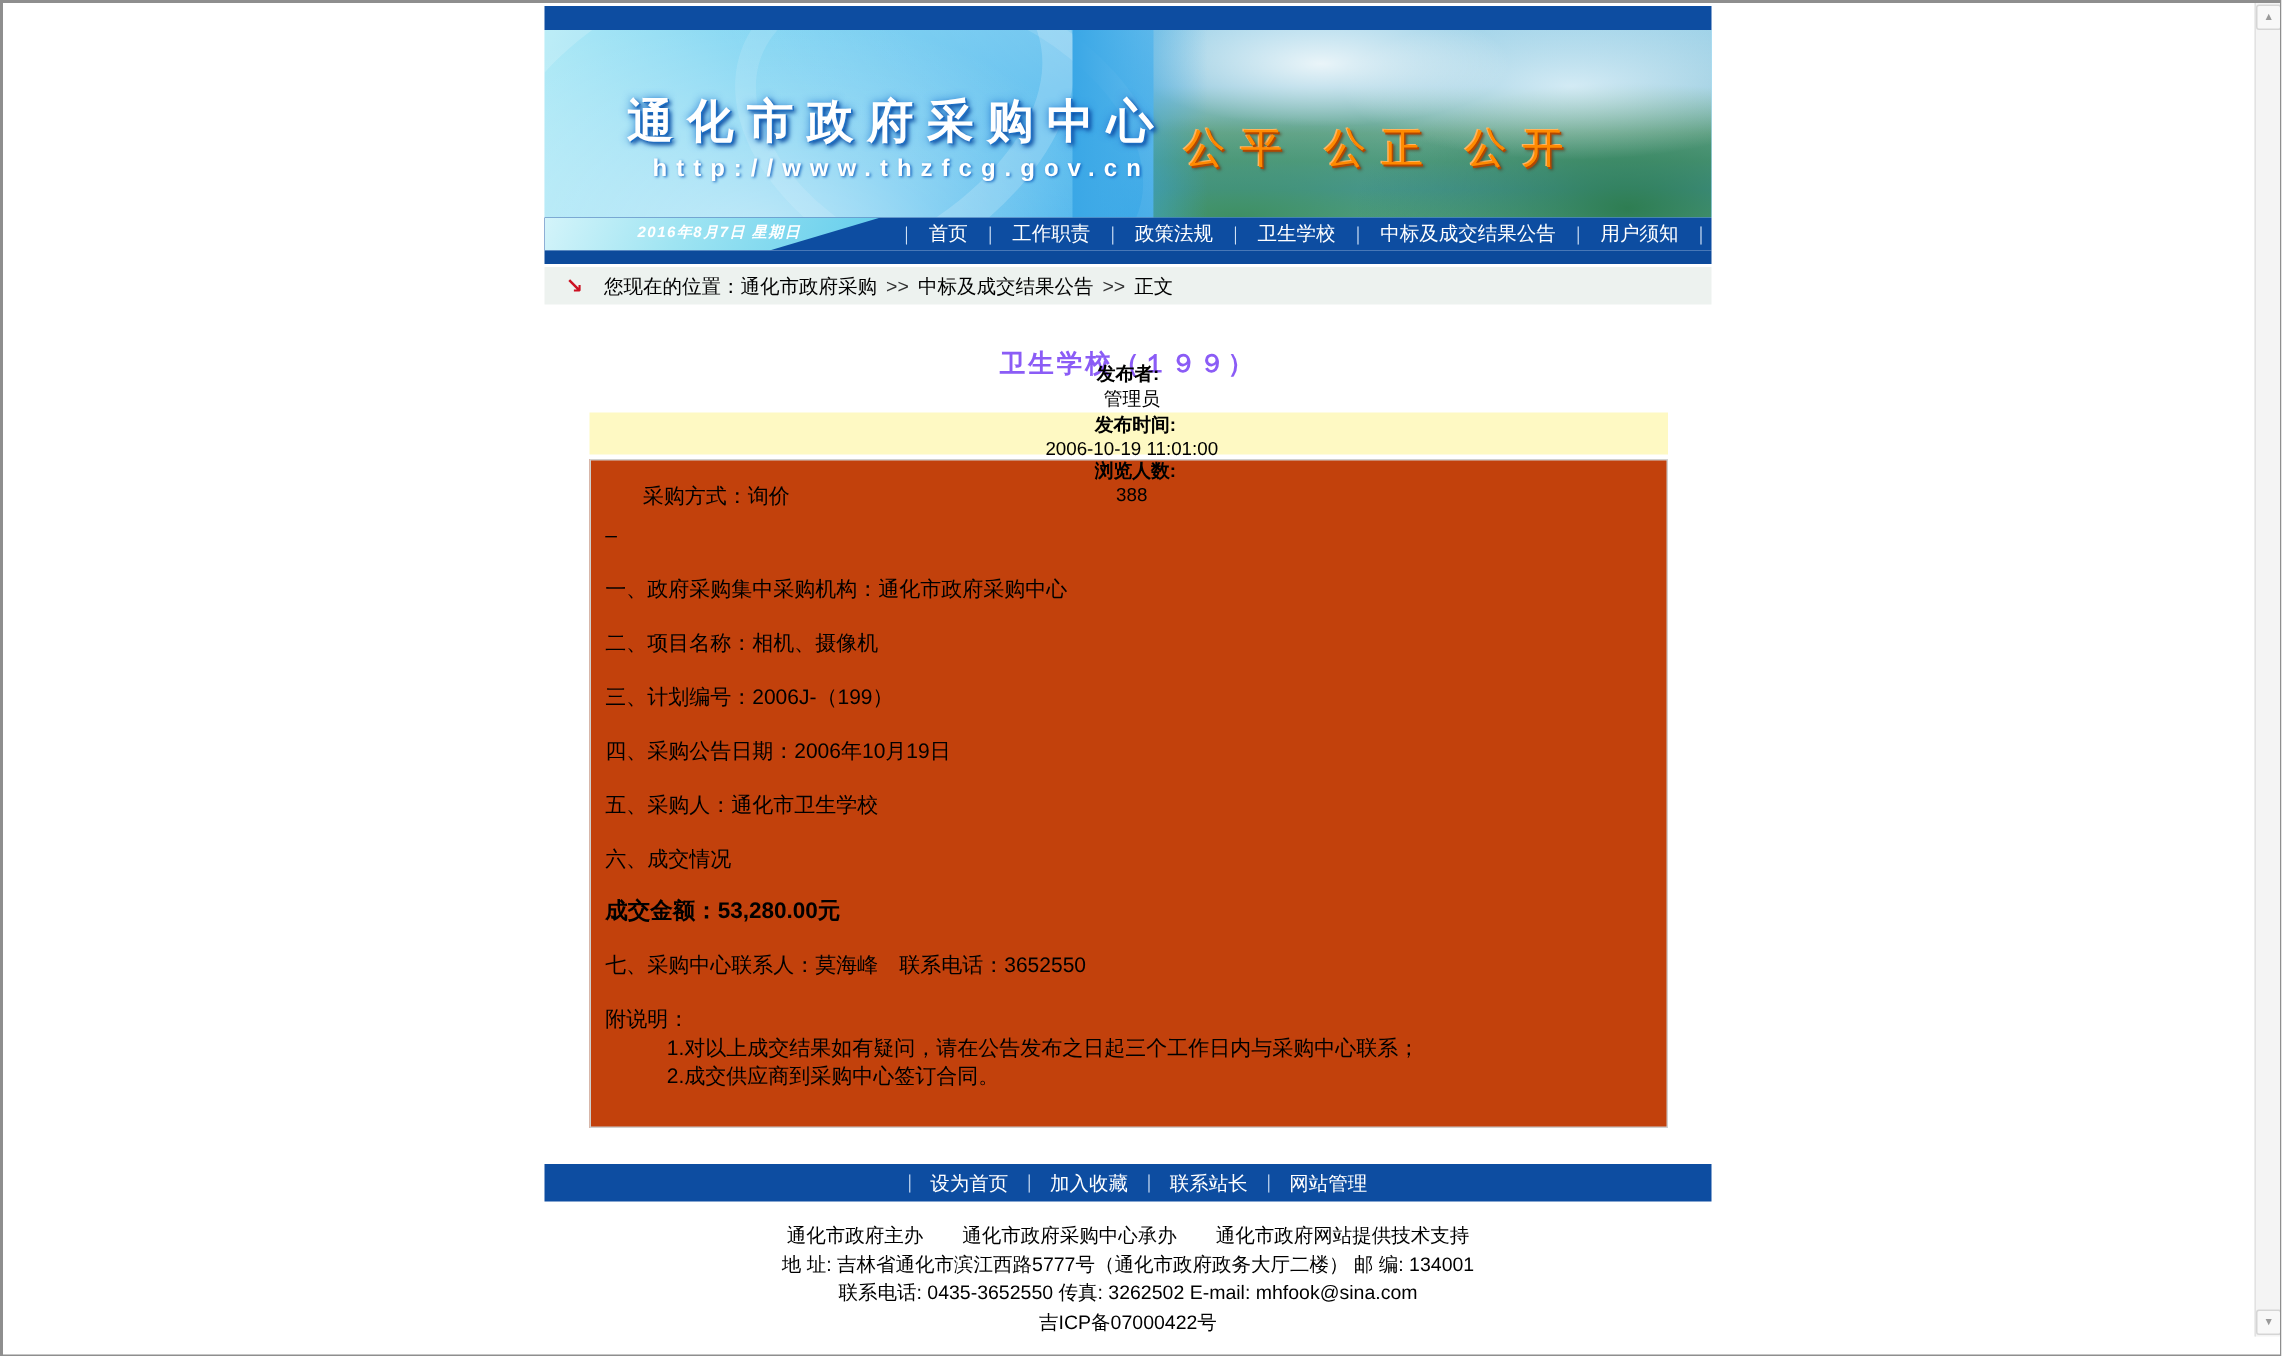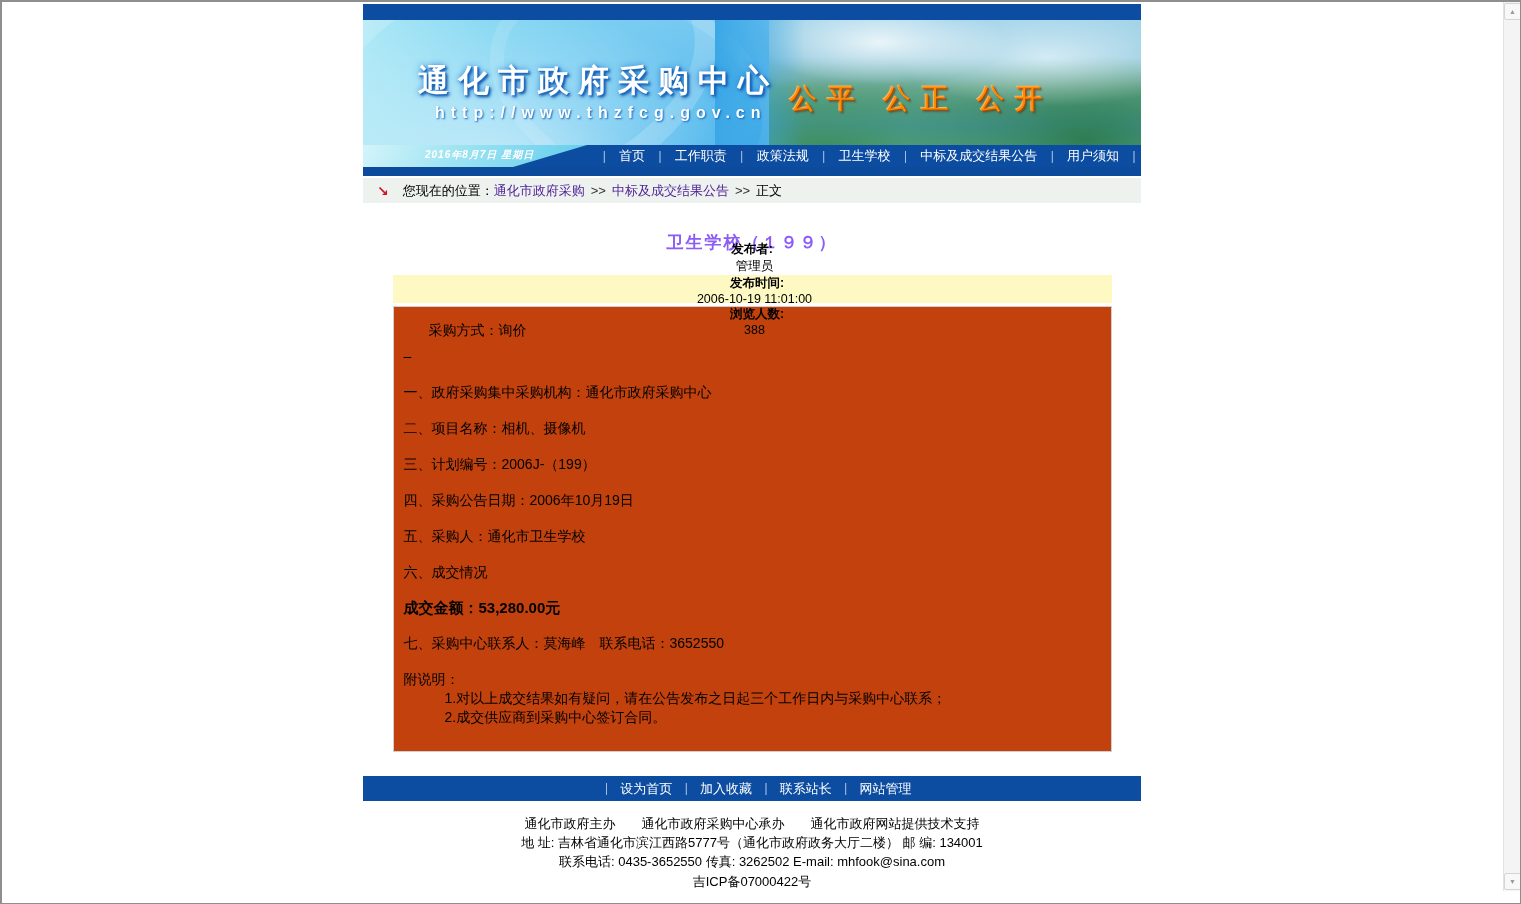--- a/index.html
+++ b/index.html
@@ -110,21 +110,21 @@
   .breadcrumb{
     margin-top:2px; height:25px; background:#edf2ef;
     display:flex; align-items:center;
     font-size:13px; color:#000;
   }
   .crumb-arrow{
     color:#cc1122; font-weight:bold; font-size:14px;
     margin:0 14px 0 14px;
   }
   .breadcrumb .crumb-sep{ margin:0 6px; color:#333; }
-  .breadcrumb a{ color:#4c1d95; text-decoration:none; cursor:pointer;font-family:Liberation Serif, serif; }
+  .breadcrumb a{ color:#000000; text-decoration:none; cursor:pointer;font-family:Liberation Serif, serif; }
   
   .article-title{
     margin-top:28px; text-align:center;
     font-size:17px; font-weight:bold; color:#8b5cf6; letter-spacing:2px;
   }
   .meta-bar{
     margin:21px auto 0; width:719px; height:28px; background:#fef9c3;
     display:flex; align-items:center; justify-content:center;
     font-size:12.5px; color:#000; white-space:nowrap;flex-direction:column;
   }

